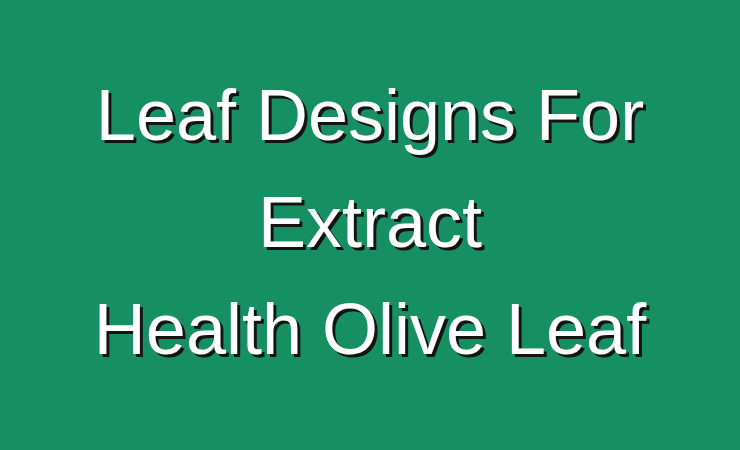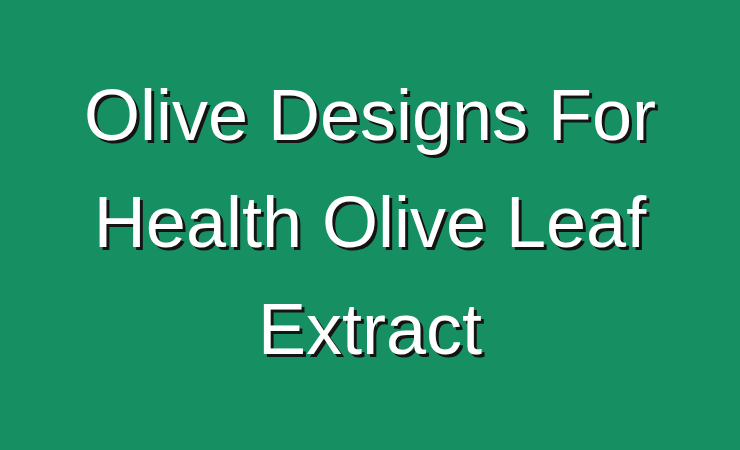--- a/index.html
+++ b/index.html
@@ -55,19 +55,19 @@
   }
 </style>
 </head>
 <body>
 
 <div class="banner" style="background-color: rgb(22, 144, 99);">
 
   <div class="banner-inner">
 
     <h1 class="banner-title" style="color: rgb(255, 255, 255); text-shadow: rgb(20, 20, 20) 3px 3px 0px;">
-      <span class="title-line">Olive Designs For</span>
+      <span class="title-line">Leaf Designs For</span>
+      <span class="title-line">Extract</span>
       <span class="title-line">Health Olive Leaf</span>
-      <span class="title-line">Extract</span>
     </h1>
 
   </div>
 </div>
 
 </body></html>

